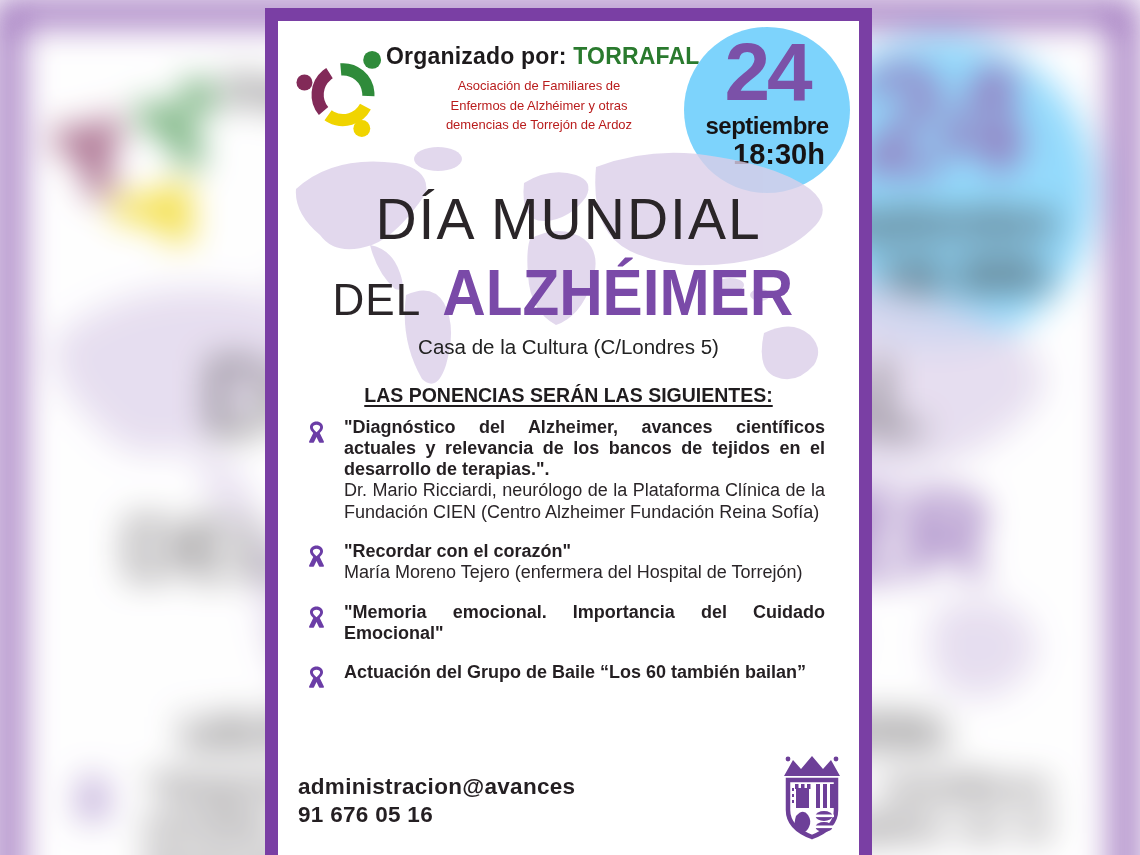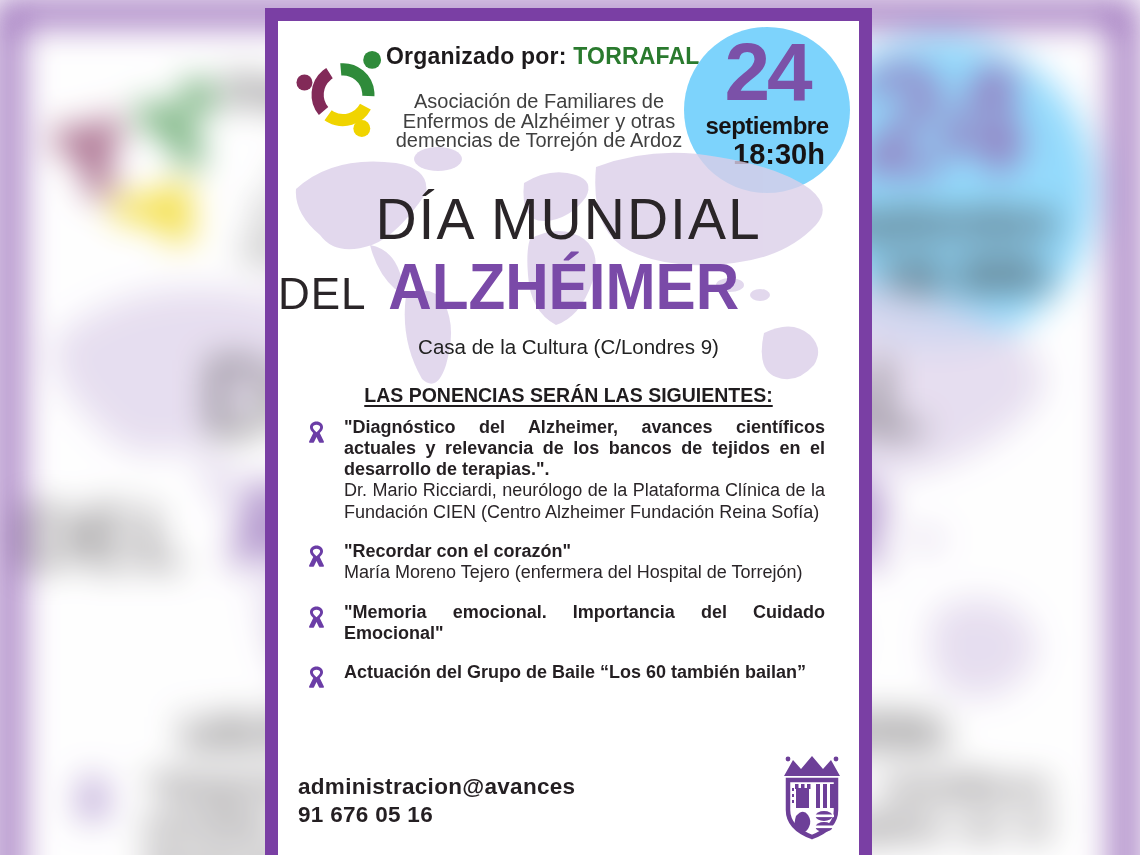--- a/index.html
+++ b/index.html
@@ -15,37 +15,37 @@
   #bg-poster{
     left:-4px;top:0;transform:scale(1.88);transform-origin:0 0;
     filter:blur(9px);opacity:.82;z-index:0;pointer-events:none;
   }
 
   
   .logo{position:absolute;left:18px;top:22px;width:94px;height:94px;}
   .org-block{position:absolute;left:108px;top:22px;width:306px;text-align:center;}
   .org-line{font-size:23px;font-weight:800;color:#1d1a1c;white-space:nowrap;letter-spacing:.2px;}
   .org-name{color:#2a7a2e;}
-  .org-desc{margin-top:22px;font-size:20px;line-height:19.5px;color:#404040;}
+  .org-desc{margin-top:6px;font-size:13px;line-height:19.5px;color:#b91c1c;}
 
   .date-circle{
     position:absolute;left:406px;top:6px;width:166px;height:166px;border-radius:50%;
     background:#7dd3fc;text-align:center;padding-top:4px;
   }
   .day{font-size:82px;line-height:82px;font-weight:800;color:#7b51a8;letter-spacing:-3px;}
   .month{font-size:24px;line-height:26px;font-weight:800;color:#161314;letter-spacing:-.5px;}
   .time{font-size:29px;line-height:31px;font-weight:800;color:#161314;transform:translateX(12px);}
 
   
   .map{position:absolute;left:0;top:116px;width:581px;height:280px;}
 
   
   .title1{position:absolute;top:168px;width:100%;text-align:center;font-size:57px;line-height:60px;
           font-weight:300;color:#2a2528;letter-spacing:2px;}
-  .title2{position:absolute;top:229px;width:100%;text-align:left;white-space:nowrap;}
+  .title2{position:absolute;top:235px;width:100%;text-align:center;white-space:nowrap;}
   .title2 .del{font-size:44px;font-weight:300;color:#2a2528;letter-spacing:1px;margin-right:10px;}
   .title2 .alz{display:inline-block;font-size:64px;font-weight:800;color:#7a4aa8;
                transform:scaleX(.94);transform-origin:center;letter-spacing:0;}
   .venue{position:absolute;top:314px;width:100%;text-align:center;font-size:20.5px;color:#222;}
   .heading{position:absolute;top:363px;width:100%;text-align:center;font-size:19.5px;font-weight:800;
            color:#1f1c1e;text-decoration:underline;text-decoration-thickness:2px;text-underline-offset:3px;}
 
   
   .talks{position:absolute;left:27px;top:396px;width:520px;margin:0;padding:0;list-style:none;}
   .talk{position:relative;padding-left:39px;margin-bottom:18px;}
@@ -161,21 +161,21 @@
         <ellipse cx="452" cy="148" rx="14" ry="7"></ellipse>
         <ellipse cx="482" cy="158" rx="10" ry="6"></ellipse>
         <path d="M486,196 q28,-14 46,2 q14,14 4,30 q-18,20 -38,12 q-20,-8 -12,-44 z"></path>
       </g>
     </svg>
 
     <div class="title1">DÍA MUNDIAL</div>
     <div class="title2">
       <span class="del">DEL</span><span class="alz">ALZHÉIMER</span>
     </div>
-    <div class="venue">Casa de la Cultura (C/Londres 9)</div>
+    <div class="venue">Casa de la Cultura (C/Londres 5)</div>
     <div class="heading">LAS PONENCIAS SERÁN LAS SIGUIENTES:</div>
 
     <ul class="talks">
       <li class="talk">
         <svg class="ribbon" width="23" height="30" viewBox="0 0 24 30" aria-hidden="true">
             <path fill="#6b3da6" fill-rule="evenodd" d="M12 1 C8 1 5.2 3.6 5.2 6.8 C5.2 9 6.6 10.8 8.6 12.8 L4.4 21.6 C4 22.5 4.3 23.2 5.2 23.2 L8 23.2 C8.7 23.2 9.2 22.8 9.5 22.2 L12 17.2 L14.5 22.2 C14.8 22.8 15.3 23.2 16 23.2 L18.8 23.2 C19.7 23.2 20 22.5 19.6 21.6 L15.4 12.8 C17.4 10.8 18.8 9 18.8 6.8 C18.8 3.6 16 1 12 1 Z M12 4.2 C14.2 4.2 15.8 5.4 15.8 7 C15.8 8.4 14.4 9.9 12 12 C9.6 9.9 8.2 8.4 8.2 7 C8.2 5.4 9.8 4.2 12 4.2 Z"></path>
           </svg>
         <p class="talk-title">"Diagnóstico del Alzheimer, avances científicos actuales y relevancia de los bancos de tejidos en el desarrollo de terapias.".</p>
         <p class="talk-speaker">Dr. Mario Ricciardi, neurólogo de la Plataforma Clínica de la Fundación CIEN (Centro Alzheimer Fundación Reina Sofía)</p>
       </li>

